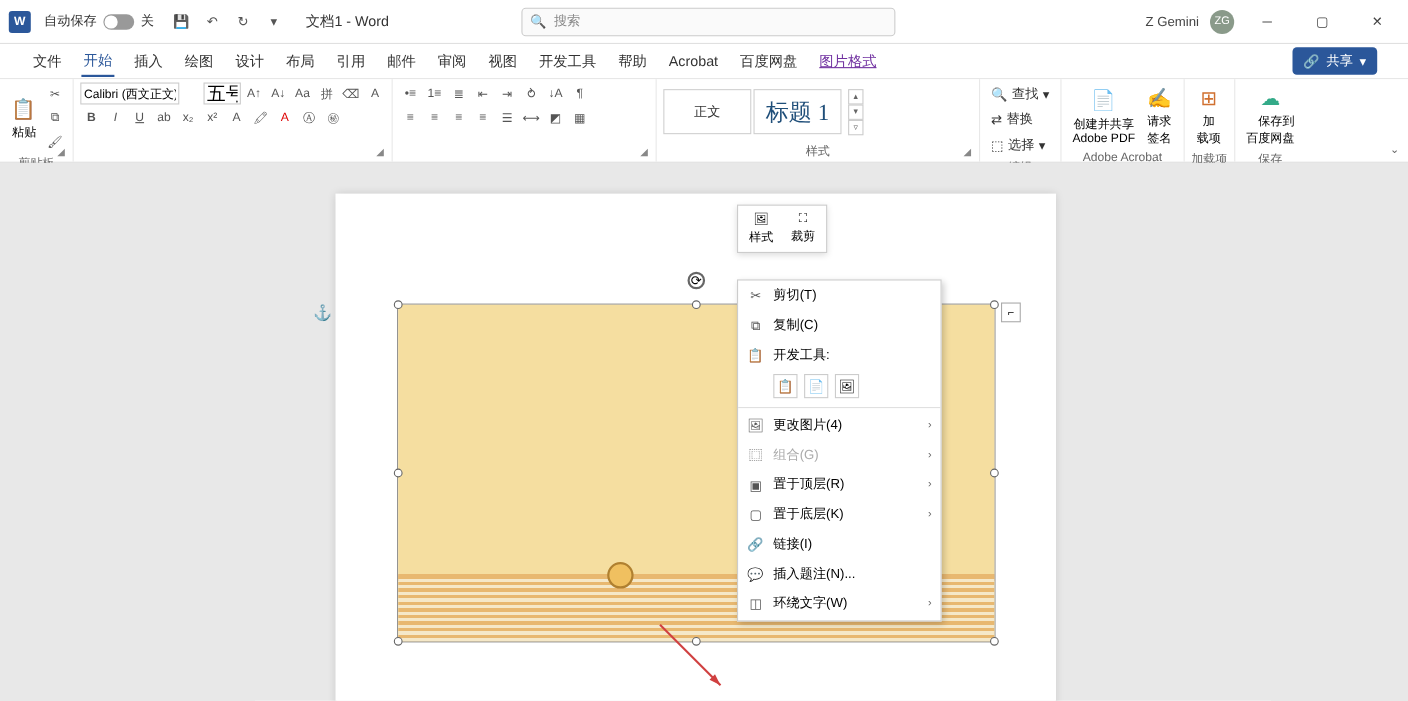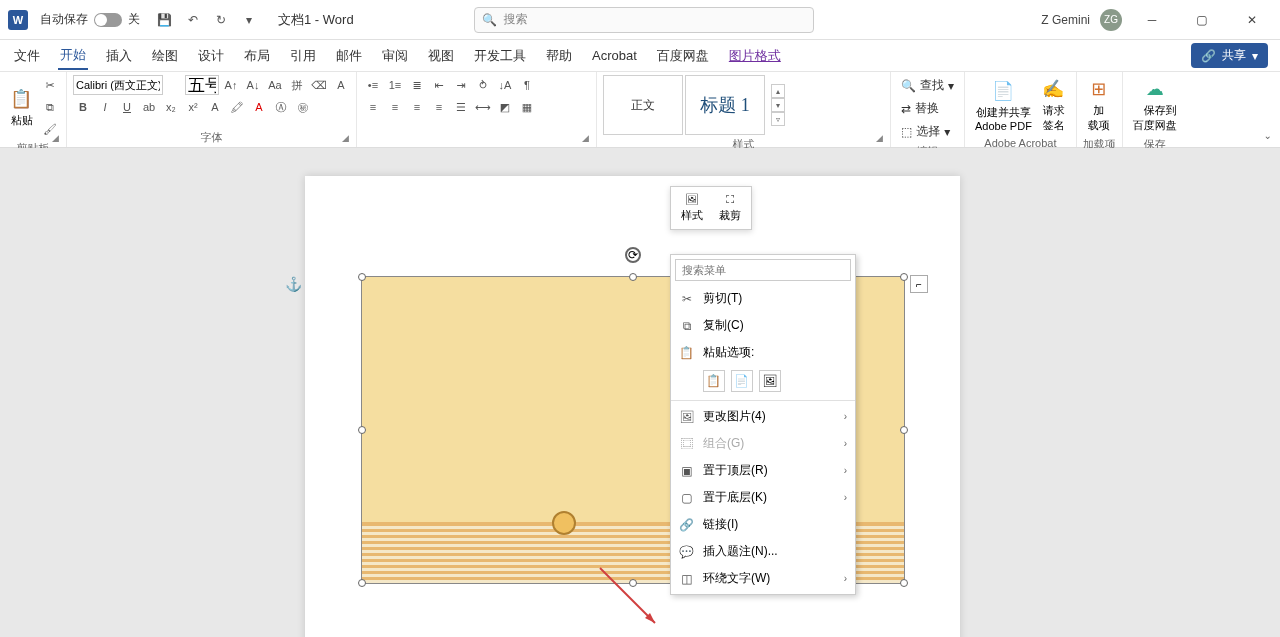--- a/index.html
+++ b/index.html
@@ -13,41 +13,41 @@
 .toggle::after { content:""; position:absolute; left:1px; top:1px; width:12px; height:12px; background:#fff; border-radius:50%; }
 .qat { display:flex; gap:10px; margin-left:16px; align-items:center;}
 .qat-btn { width:18px; height:18px; display:flex; align-items:center; justify-content:center; color:#555; cursor:pointer;}
 .doc-title { margin-left: 20px; font-size:13px; color:#333;}
 .search-box { margin-left: 120px; width:340px; height:26px; border:1px solid #ccc; border-radius:4px; background:#fafafa; display:flex; align-items:center; padding:0 8px; gap:6px; color:#888;}
 .user-area { margin-left:auto; display:flex; align-items:center; gap:10px;text-align:center;}
 .avatar { width:22px; height:22px; border-radius:50%; background:#8a9a8a; color:#fff; display:flex; align-items:center; justify-content:center; font-size:10px;}
 .win-btn { width:40px; height:30px; display:flex; align-items:center; justify-content:center; color:#444; cursor:pointer;}
 
 
-.tabs { height:32px; background:#fff; display:flex; align-items:center; padding:0 12px; gap:16px; font-size:13px; color:#333; border-bottom:1px solid #e5e5e5;}
+.tabs { height:32px; background:#fff; display:flex; align-items:center; padding:0 28px; gap:16px; font-size:13px; color:#333; border-bottom:1px solid #e5e5e5;}
 .tab { cursor:pointer; padding:4px 2px; }
 .tab.active { color:#2b579a; border-bottom:2px solid #2b579a; font-weight:500;text-align:right;}
 .tab.special { color:#7030a0;text-decoration:underline; }
 .share-btn { margin-left:auto; background:#2b579a; color:#fff; padding:4px 10px; border-radius:4px; display:flex; align-items:center; gap:6px; font-size:12px;}
 
 
 .ribbon { height:76px; background:#fff; border-bottom:1px solid #ddd; display:flex; font-size:11px; }
 .ribbon-group { border-right:1px solid #e8e8e8; display:flex; flex-direction:column; padding:3px 6px 0 6px; position:relative;}
 .ribbon-group-content { flex:1; display:flex; align-items:center; gap:2px; }
 .ribbon-group-label { text-align:center; color:#666; font-size:11px; padding:2px 0;}
 .rg-btn { width:20px; height:20px; display:flex; align-items:center; justify-content:center; color:#555; cursor:pointer; border-radius:2px;}
 .big-btn { display:flex; flex-direction:column; align-items:center; gap:2px; padding:2px 4px; cursor:pointer;}
 .big-btn .icon { width:24px; height:24px; display:flex; align-items:center; justify-content:center; font-size:18px;}
 .font-sel { width:90px; height:20px; border:1px solid #ccc; font-size:11px; padding:0 2px; }
 .size-sel { width:34px; height:20px; border:1px solid #ccc; font-size:17px; padding:0 2px;margin-left:20px;}
 .col { display:flex; flex-direction:column; gap:2px;}
 .row { display:flex; gap:2px; align-items:center;}
 
-.style-card { border:1px solid #d0d0d0; width:80px; height:60px; display:flex; align-items:center; justify-content:center; font-size:12px; color:#333; background:#fff;}
-.style-card.heading { font-family: "SimSun"; font-size:18px; color:#1f4e79;}
+.style-card { border:1px solid #d0d0d0; width:80px; height:41px; display:flex; align-items:center; justify-content:center; font-size:12px; color:#333; background:#fff;}
+.style-card.heading { font-family: "SimSun"; font-size:21px; color:#1f4e79;}
 .style-scroll { display:flex; flex-direction:column; gap:0; margin-left:4px;}
 .style-scroll .sb { width:14px; height:14px; border:1px solid #ccc; display:flex; align-items:center; justify-content:center; font-size:8px; color:#666;}
 .dialog-launcher { position:absolute; right:2px; bottom:2px; width:12px; height:12px; font-size:9px; color:#888; cursor:pointer;}
 .edit-item { display:flex; align-items:center; gap:4px; font-size:12px; color:#333; padding:2px 4px; cursor:pointer;}
 
 
 .doc-area { position:absolute; top:148px; left:0; right:0; bottom:0; background:#e8e8e8; overflow:hidden;}
 .page { position:absolute; left:305px; top:28px; width:655px; height:800px; background:#fff; box-shadow:0 0 8px rgba(0,0,0,0.15);}
 .anchor { position:absolute; left:-20px; top:100px; color:#2b579a; font-size:14px;}
 .image-frame { position:absolute; left:56px; top:100px; width:544px; height:308px; border:1px solid #888;}
@@ -175,21 +175,20 @@
         <div class="rg-btn">ab</div>
         <div class="rg-btn">x₂</div>
         <div class="rg-btn">x²</div>
         <div class="rg-btn">A</div>
         <div class="rg-btn">🖍</div>
         <div class="rg-btn" style="color:#d00;">A</div>
         <div class="rg-btn">Ⓐ</div>
         <div class="rg-btn">㊙</div>
       </div>
     </div>
-    <div class="ribbon-group-label">字体</div>
     <div class="dialog-launcher">◢</div>
   </div>
 
   <div class="ribbon-group" style="width:240px;">
     <div class="ribbon-group-content col" style="align-items:flex-start;">
       <div class="row">
         <div class="rg-btn">•≡</div>
         <div class="rg-btn">1≡</div>
         <div class="rg-btn">≣</div>
         <div class="rg-btn">⇤</div>
@@ -312,32 +311,31 @@
       <span>🖼</span>
       <span>样式</span>
     </div>
     <div class="pic-tb-btn">
       <span>⛶</span>
       <span>裁剪</span>
     </div>
   </div>
 
   <div class="ctx-menu" style="top:106px;">
-    <input class="ctx-search" placeholder="搜索菜单" style="">
     <div class="ctx-item">
       <span class="ctx-icon">✂</span>
       <span>剪切(T)</span>
     </div>
     <div class="ctx-item">
       <span class="ctx-icon">⧉</span>
       <span>复制(C)</span>
     </div>
     <div class="ctx-item">
       <span class="ctx-icon">📋</span>
-      <span>粘贴选项:</span>
+      <span>开发工具:</span>
     </div>
     <div class="ctx-paste-row">
       <div class="paste-opt">📋</div>
       <div class="paste-opt">📄</div>
       <div class="paste-opt">🖼</div>
     </div>
     <div class="ctx-sep"></div>
     <div class="ctx-item">
       <span class="ctx-icon">🖼</span>
       <span>更改图片(4)</span>

